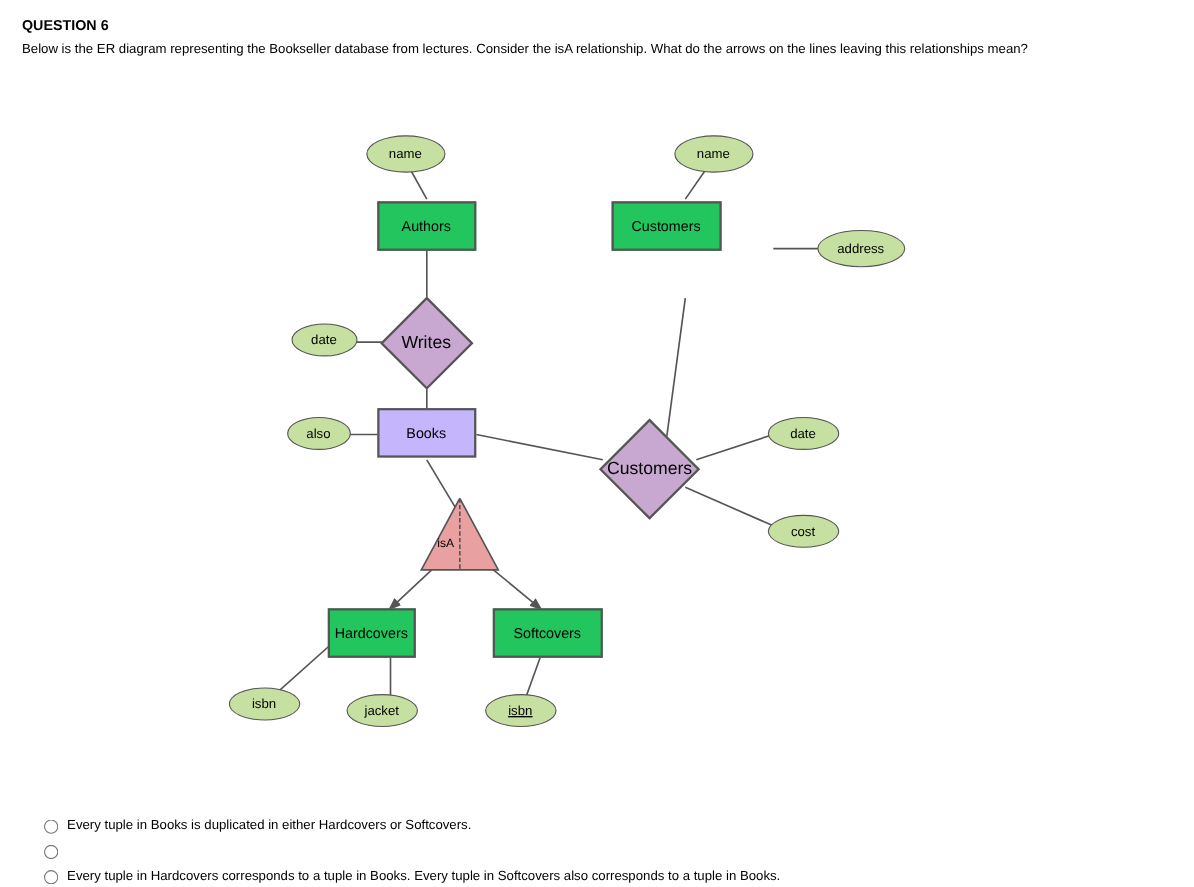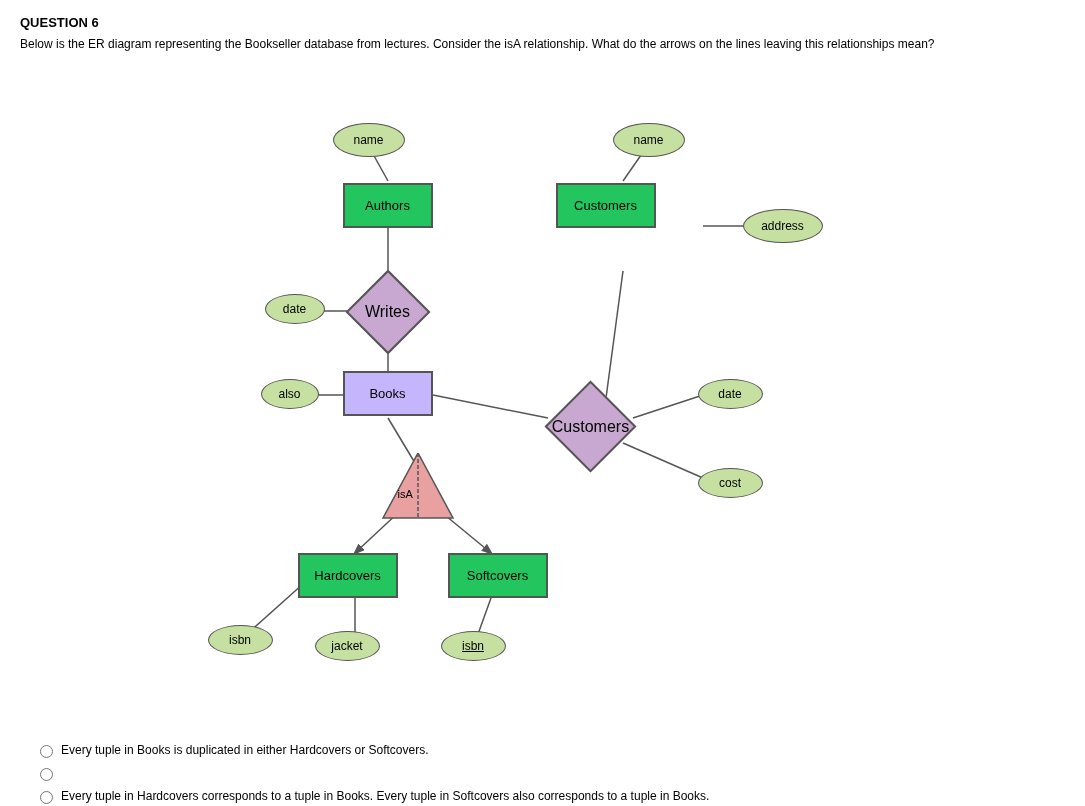--- a/index.html
+++ b/index.html
@@ -124,21 +124,21 @@
     </div>
 
     <div class="node" style="left:185px; top:390px; width:80px; height:70px;">
       <svg width="80" height="70">
         <polygon points="40,0 5,65 75,65" fill="#e8a0a0" stroke="#555" stroke-width="1.5"></polygon>
         <line x1="40" y1="0" x2="40" y2="65" stroke="#555" stroke-width="1.5" stroke-dasharray="4,2"></line>
       </svg>
       <div style="position:absolute; top:35px; left:20px; font-size:11px;">isA</div>
     </div>
 
-    <div class="node entity entity-rect" style="left:105px; top:490px; width:100px; height:45px;">
+    <div class="node entity entity-rect" style="left:105px; top:490px; width:80px; height:45px;">
       <span>Hardcovers</span>
     </div>
 
     <div class="node entity entity-rect" style="left:255px; top:490px; width:100px; height:45px;">
       <span>Softcovers</span>
     </div>
 
     <div class="node ellipse" style="left:15px; top:562px; width:65px; height:30px;">
       <span>isbn</span>
     </div>

